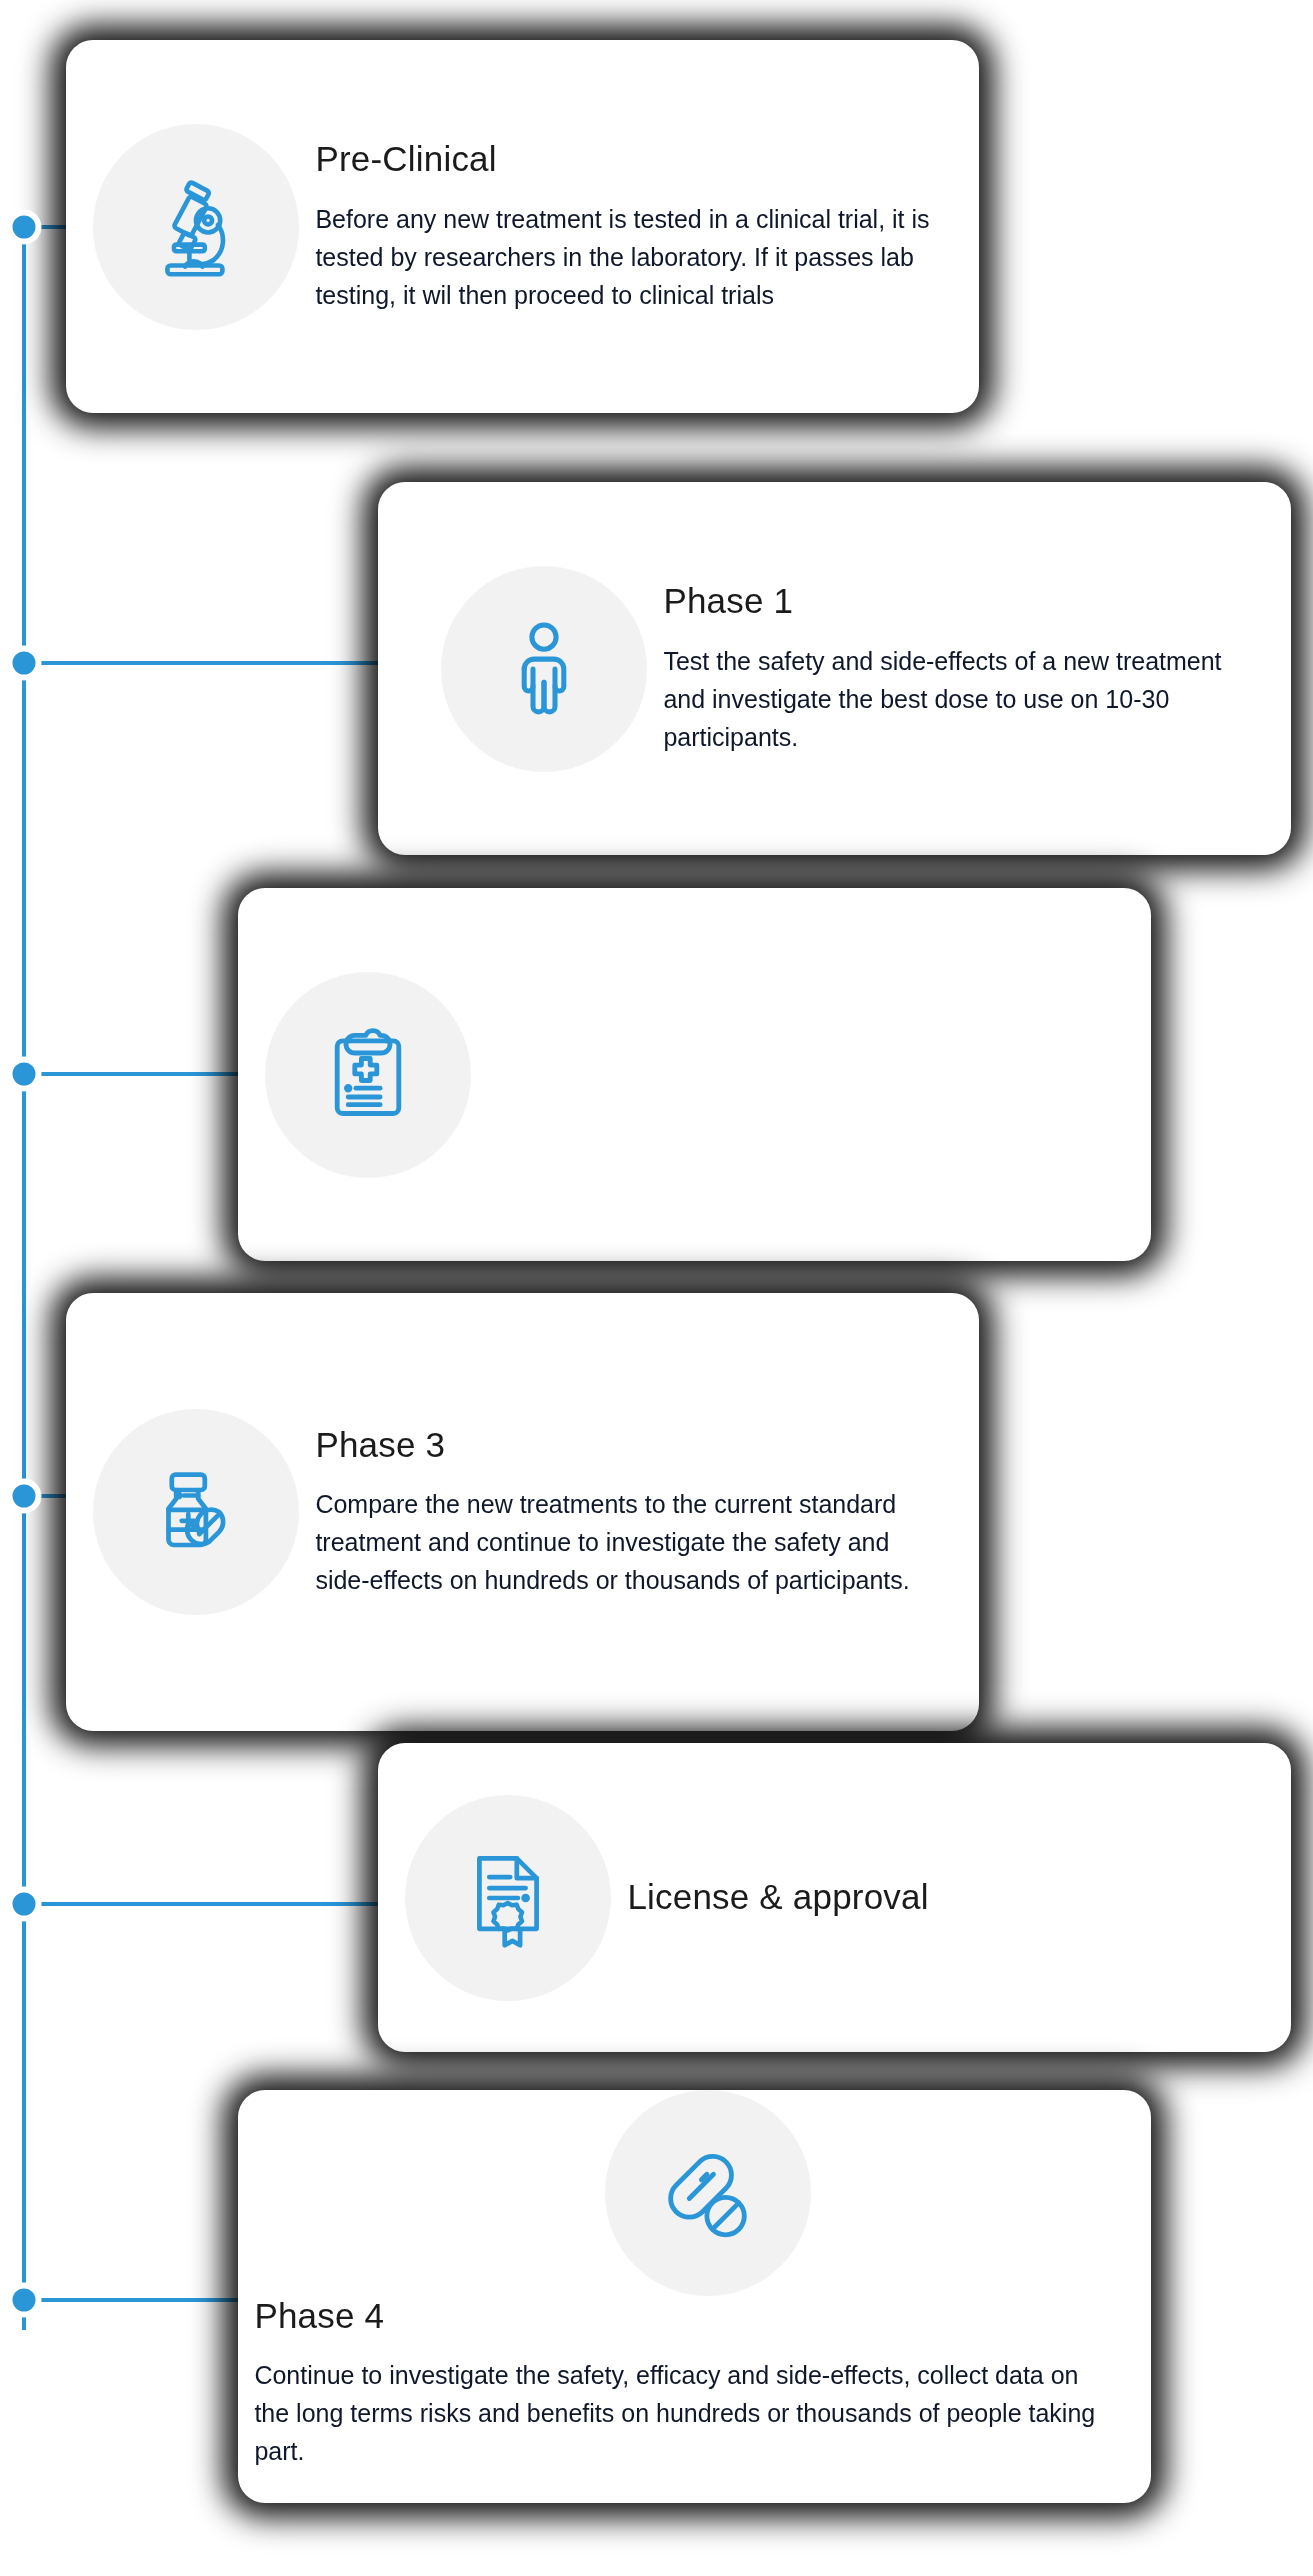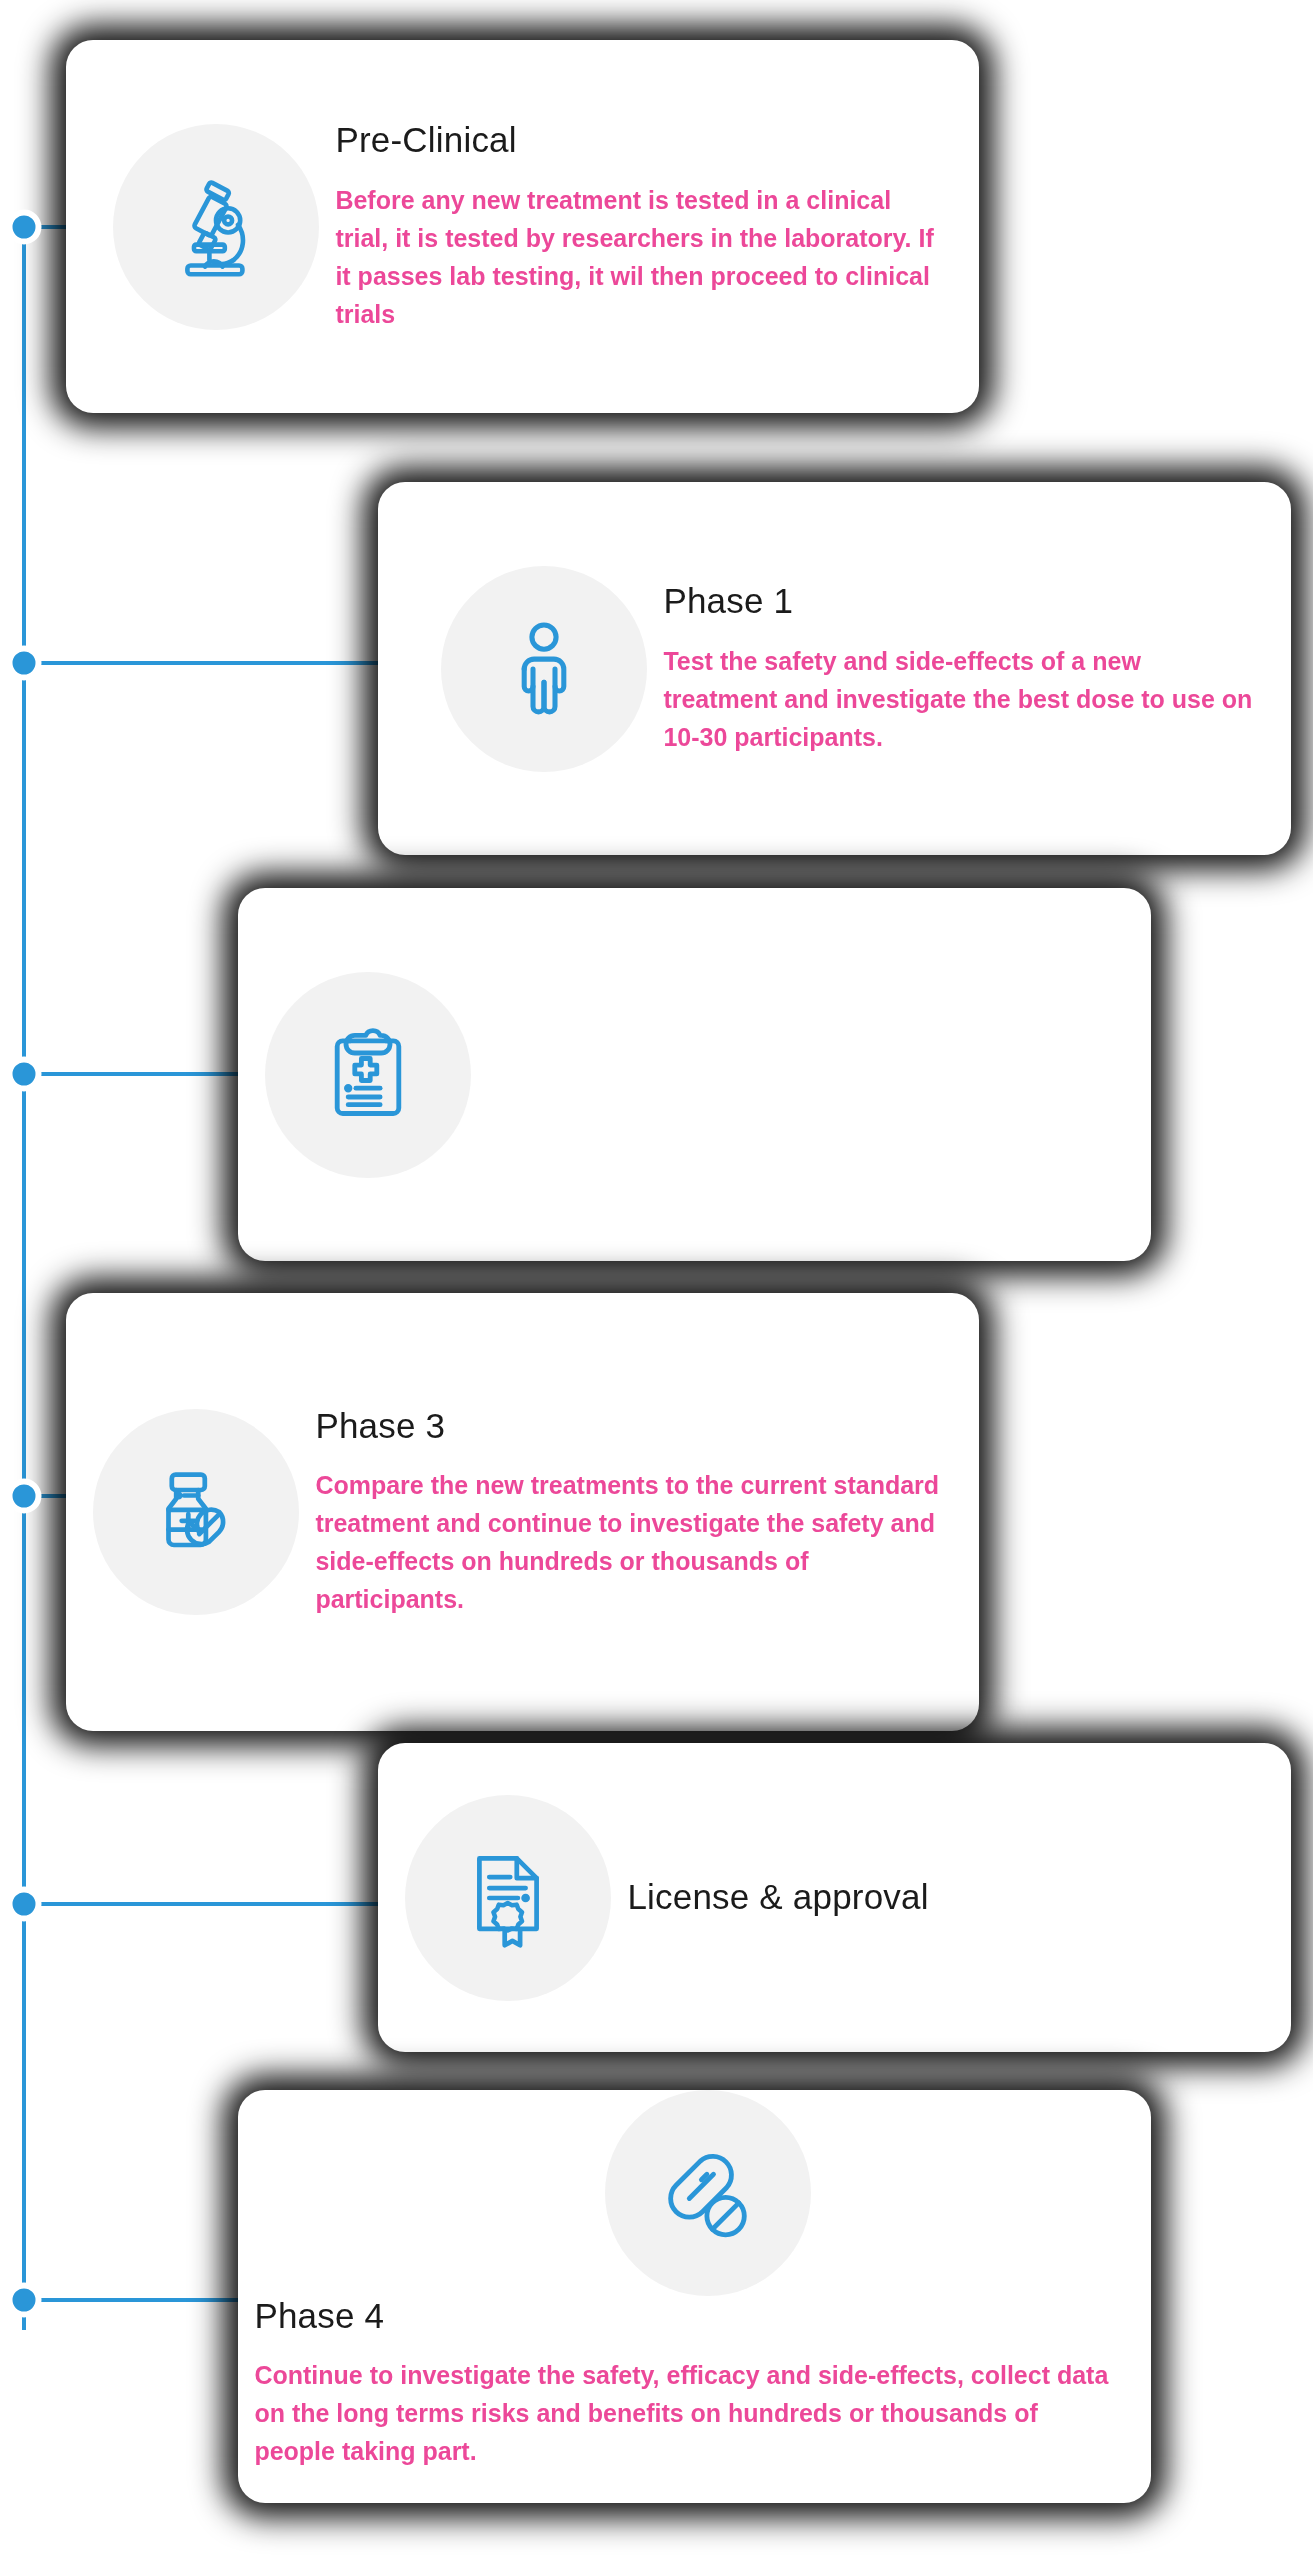--- a/index.html
+++ b/index.html
@@ -84,28 +84,28 @@
     color: #1b1b1b;
     margin: 0 0 20px 0;
     letter-spacing: 0.2px;
     line-height: 1.15;
   }
   .card-title.only {
     margin-bottom: 0;
   }
   .card-desc {
     font-size: 25px;
-    font-weight: 700;
-    color: #ec4899;
+    font-weight: 400;
+    color: #0f172a;
     margin: 0;
     line-height: 1.52;
   }
 
   
-  #card-0 { left: 66px;  top: 40px;   width: 913px; height: 373px; padding-left: 20px; }
+  #card-0 { left: 66px;  top: 40px;   width: 913px; height: 373px; }
   #card-1 { left: 378px; top: 482px;  width: 913px; height: 373px; padding-left: 36px; }
   #card-2 { left: 238px; top: 888px;  width: 913px; height: 373px; }
   #card-3 { left: 66px;  top: 1293px; width: 913px; height: 438px; }
   #card-4 { left: 378px; top: 1743px; width: 913px; height: 309px; }
   #card-5 { left: 238px; top: 2090px; width: 913px; height: 413px; flex-direction: column; }
 </style>
 </head>
 <body>
 
 <div id="timeline-rail"></div>

